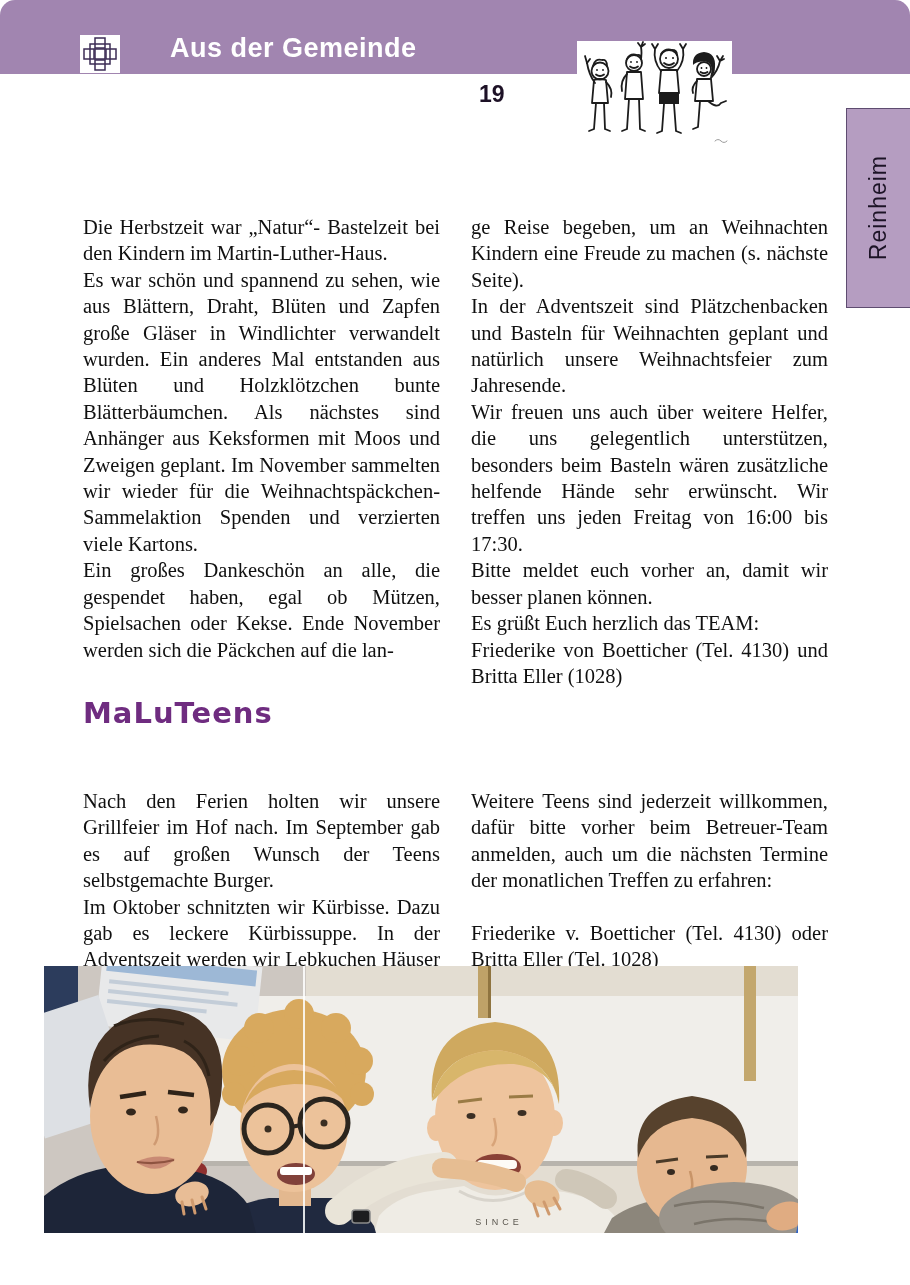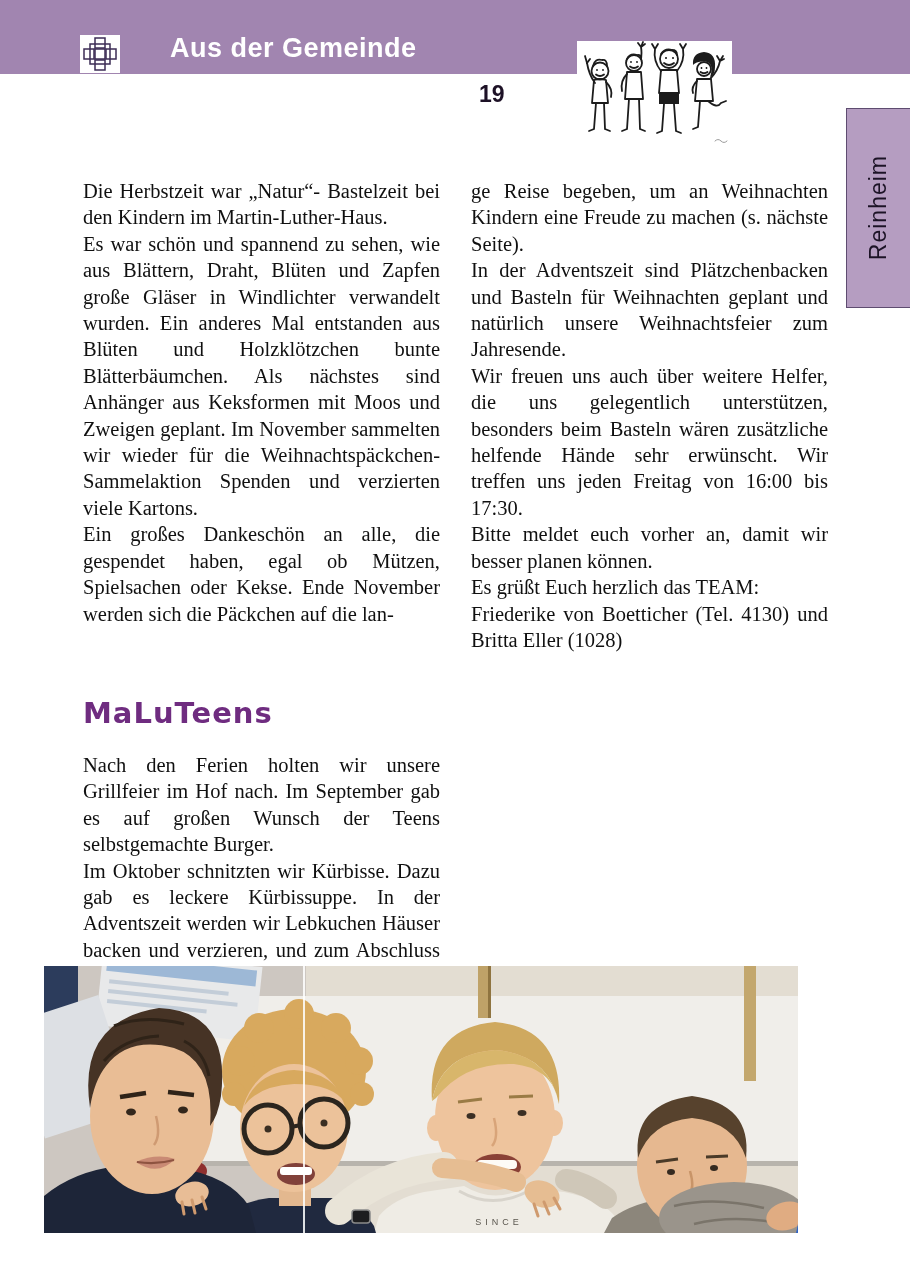--- a/index.html
+++ b/index.html
@@ -1,17 +1,17 @@
 <!DOCTYPE html>
 <html lang="de"><head>
 <meta charset="utf-8">
 <style>
   html,body{margin:0;padding:0;background:#ffffff;}
   .page{position:relative;width:910px;height:1285px;background:#ffffff;overflow:hidden;
-        font-family:"Liberation Serif",serif;}
+        font-family:"Liberation Serif",serif;border-radius:15px;}
 
   
   .header-bar{position:absolute;left:0;top:0;width:910px;height:74px;background:#a185b0;}
   .logo-box{position:absolute;left:80px;top:35px;width:40px;height:38px;background:#ffffff;
             display:flex;align-items:center;justify-content:center;}
   .header-title{position:absolute;left:170px;top:33px;color:#ffffff;
                 font-family:"Liberation Sans",sans-serif;font-weight:bold;font-size:27px;letter-spacing:.5px;}
   .page-number{position:absolute;left:479px;top:36px;color:#1d1126;
                font-family:"Liberation Sans",sans-serif;font-weight:bold;font-size:23px;margin-top:45px;}
   .kids-illustration{position:absolute;left:577px;top:41px;width:155px;height:108px;background:#ffffff;}
@@ -25,21 +25,21 @@
 
   
   .section-heading{position:absolute;font-family:"DejaVu Sans",sans-serif;font-weight:bold;
                    font-size:29px;letter-spacing:1px;}
   .heading-malukids{left:83px;top:95px;color:#1b1bd1;}
   .heading-maluteens{left:83px;top:696px;color:#6f2c80;}
   .columns{position:absolute;left:83px;display:flex;gap:31px;}
   .columns.malukids{top:178px;}
   .columns.maluteens{top:752px;}
   .col{width:357px;font-size:20.5px;line-height:26.4px;color:#101010;
-       text-align:justify;white-space:pre-line;hyphens:auto;-webkit-hyphens:auto;}
+       text-align:justify;white-space:pre-line;hyphens:auto;margin-top:36px;-webkit-hyphens:auto;}
 
   
   .photo{position:absolute;left:0;top:966px;width:754px;height:267px;overflow:hidden;padding-left:44px;}
   .photo svg{display:block;}
 </style>
 </head>
 <body>
 
 <div class="page">
 
@@ -125,20 +125,23 @@
 Wir freuen uns auch über weitere Helfer, die uns gelegentlich unterstützen, besonders beim Basteln wären zusätzliche helfende Hände sehr erwünscht. Wir treffen uns jeden Freitag von 16:00 bis 17:30.
 Bitte meldet euch vorher an, damit wir besser planen können.
 Es grüßt Euch herzlich das TEAM:
 Friederike von Boetticher (Tel. 4130) und Britta Eller (1028)</div>
   </div>
 
   <div class="section-heading heading-maluteens">MaLuTeens</div>
   <div class="columns maluteens">
     <div class="col" lang="de">Nach den Ferien holten wir unsere Grillfeier im Hof nach. Im September gab es auf großen Wunsch der Teens selbstgemachte Burger.
 Im Oktober schnitzten wir Kürbisse. Dazu gab es leckere Kürbissuppe. In der Adventszeit werden wir Lebkuchen Häuser backen und verzieren, und zum Abschluss gibt es unsere Weihnachtsfeier.</div>
+    <div class="col" lang="de">Weitere Teens sind jederzeit willkommen, dafür bitte vorher beim Betreuer-Team anmelden, auch um die nächsten Termine der monatlichen Treffen zu erfahren:
+
+Friederike v. Boetticher (Tel. 4130) oder Britta Eller (Tel. 1028)</div>
   </div>
 
   <div class="photo">
     <svg width="910" height="267" viewBox="0 0 910 267">
 
       <rect width="910" height="267" fill="#ddd7cd"></rect>
       <rect width="262" height="267" fill="#cdc7c1"></rect>
       <rect x="262" width="508" height="267" fill="#e3ddd2"></rect>
       <rect x="770" width="140" height="267" fill="#dbd5cc"></rect>
 

